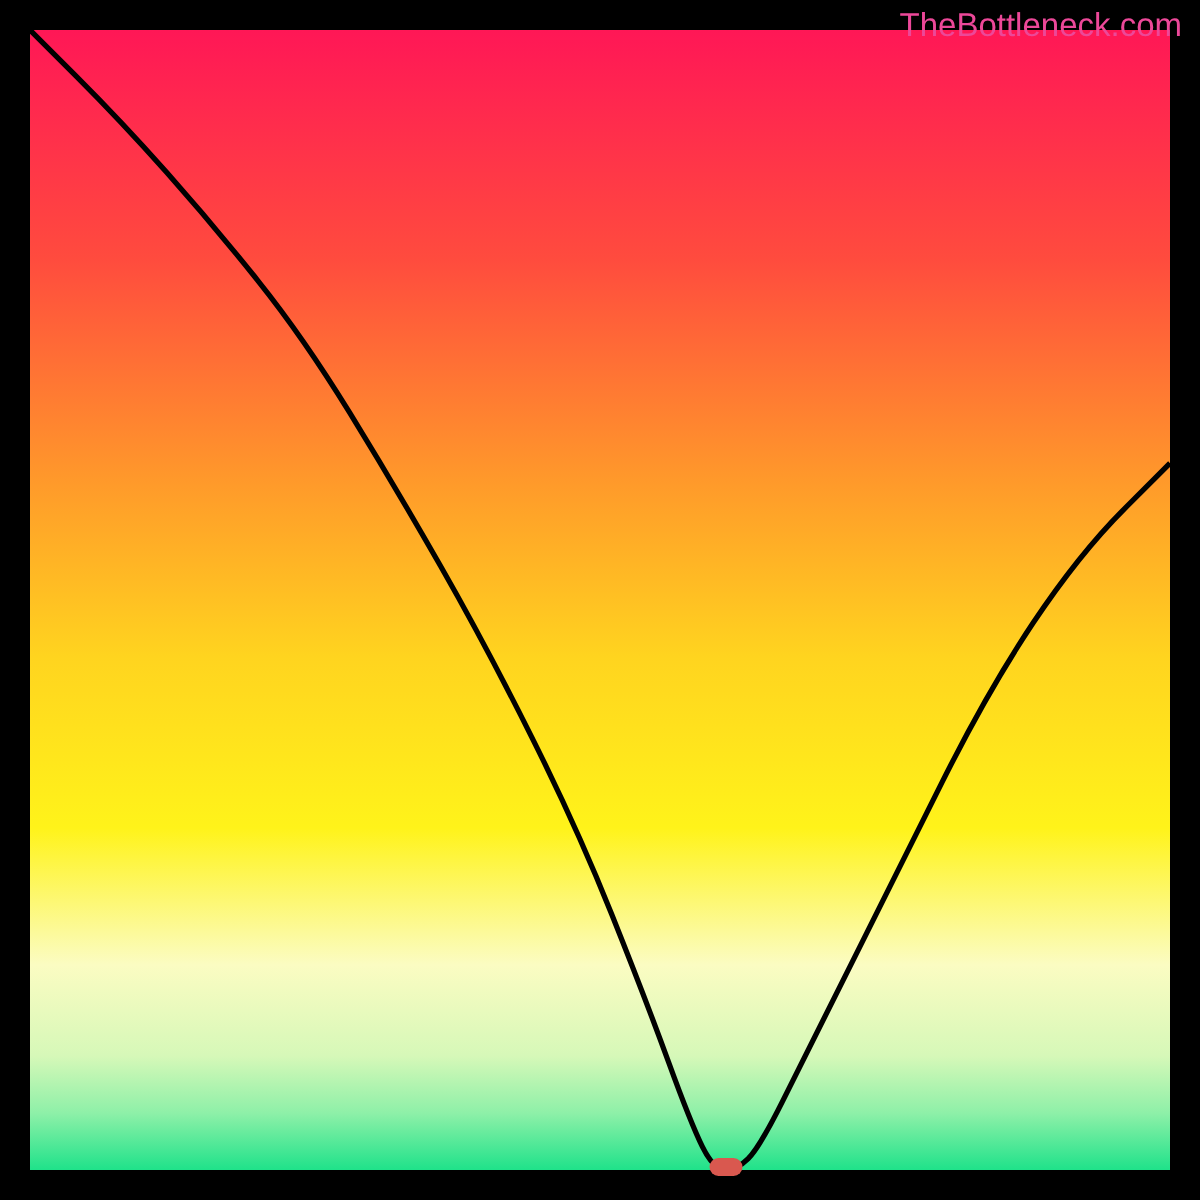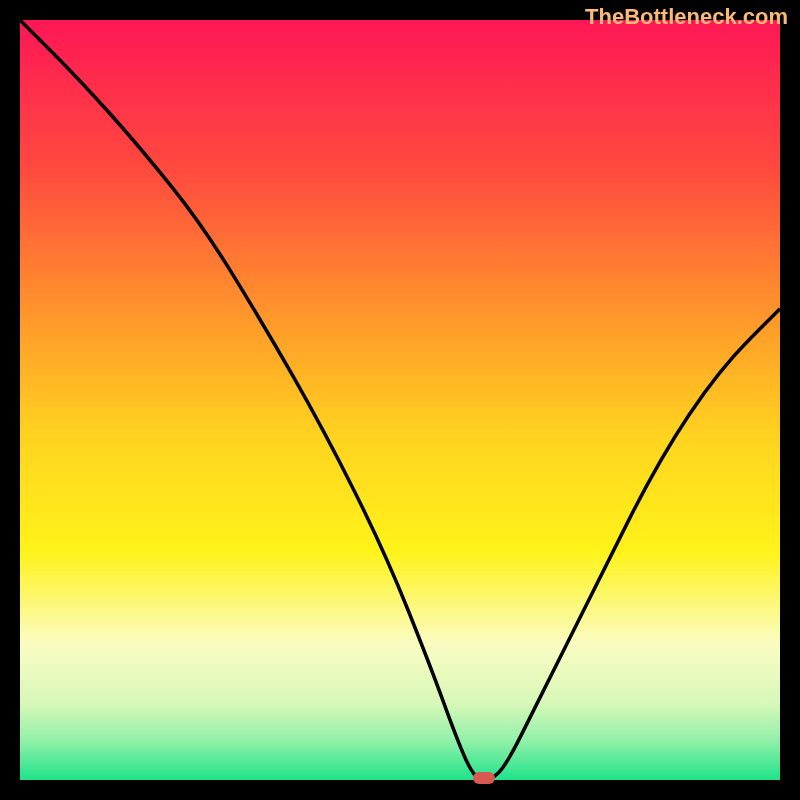--- a/index.html
+++ b/index.html
@@ -8,23 +8,23 @@
     background: #000;
     width: 800px;
     height: 800px;
     position: relative;
     font-family: Arial, sans-serif;
   }
   .watermark {
     position: absolute;
     top: 4px;
     right: 12px;
-    color: #fdba74;
+    color: #ec4899;
     font-size: 22px;
-    font-weight: 700;
+    font-weight: 400;
     z-index: 10;
   }
   .chart-area {
     position: absolute;
     left: 20px;
     top: 20px;
     width: 760px;
     height: 760px;
   }
   .gradient-bg {

